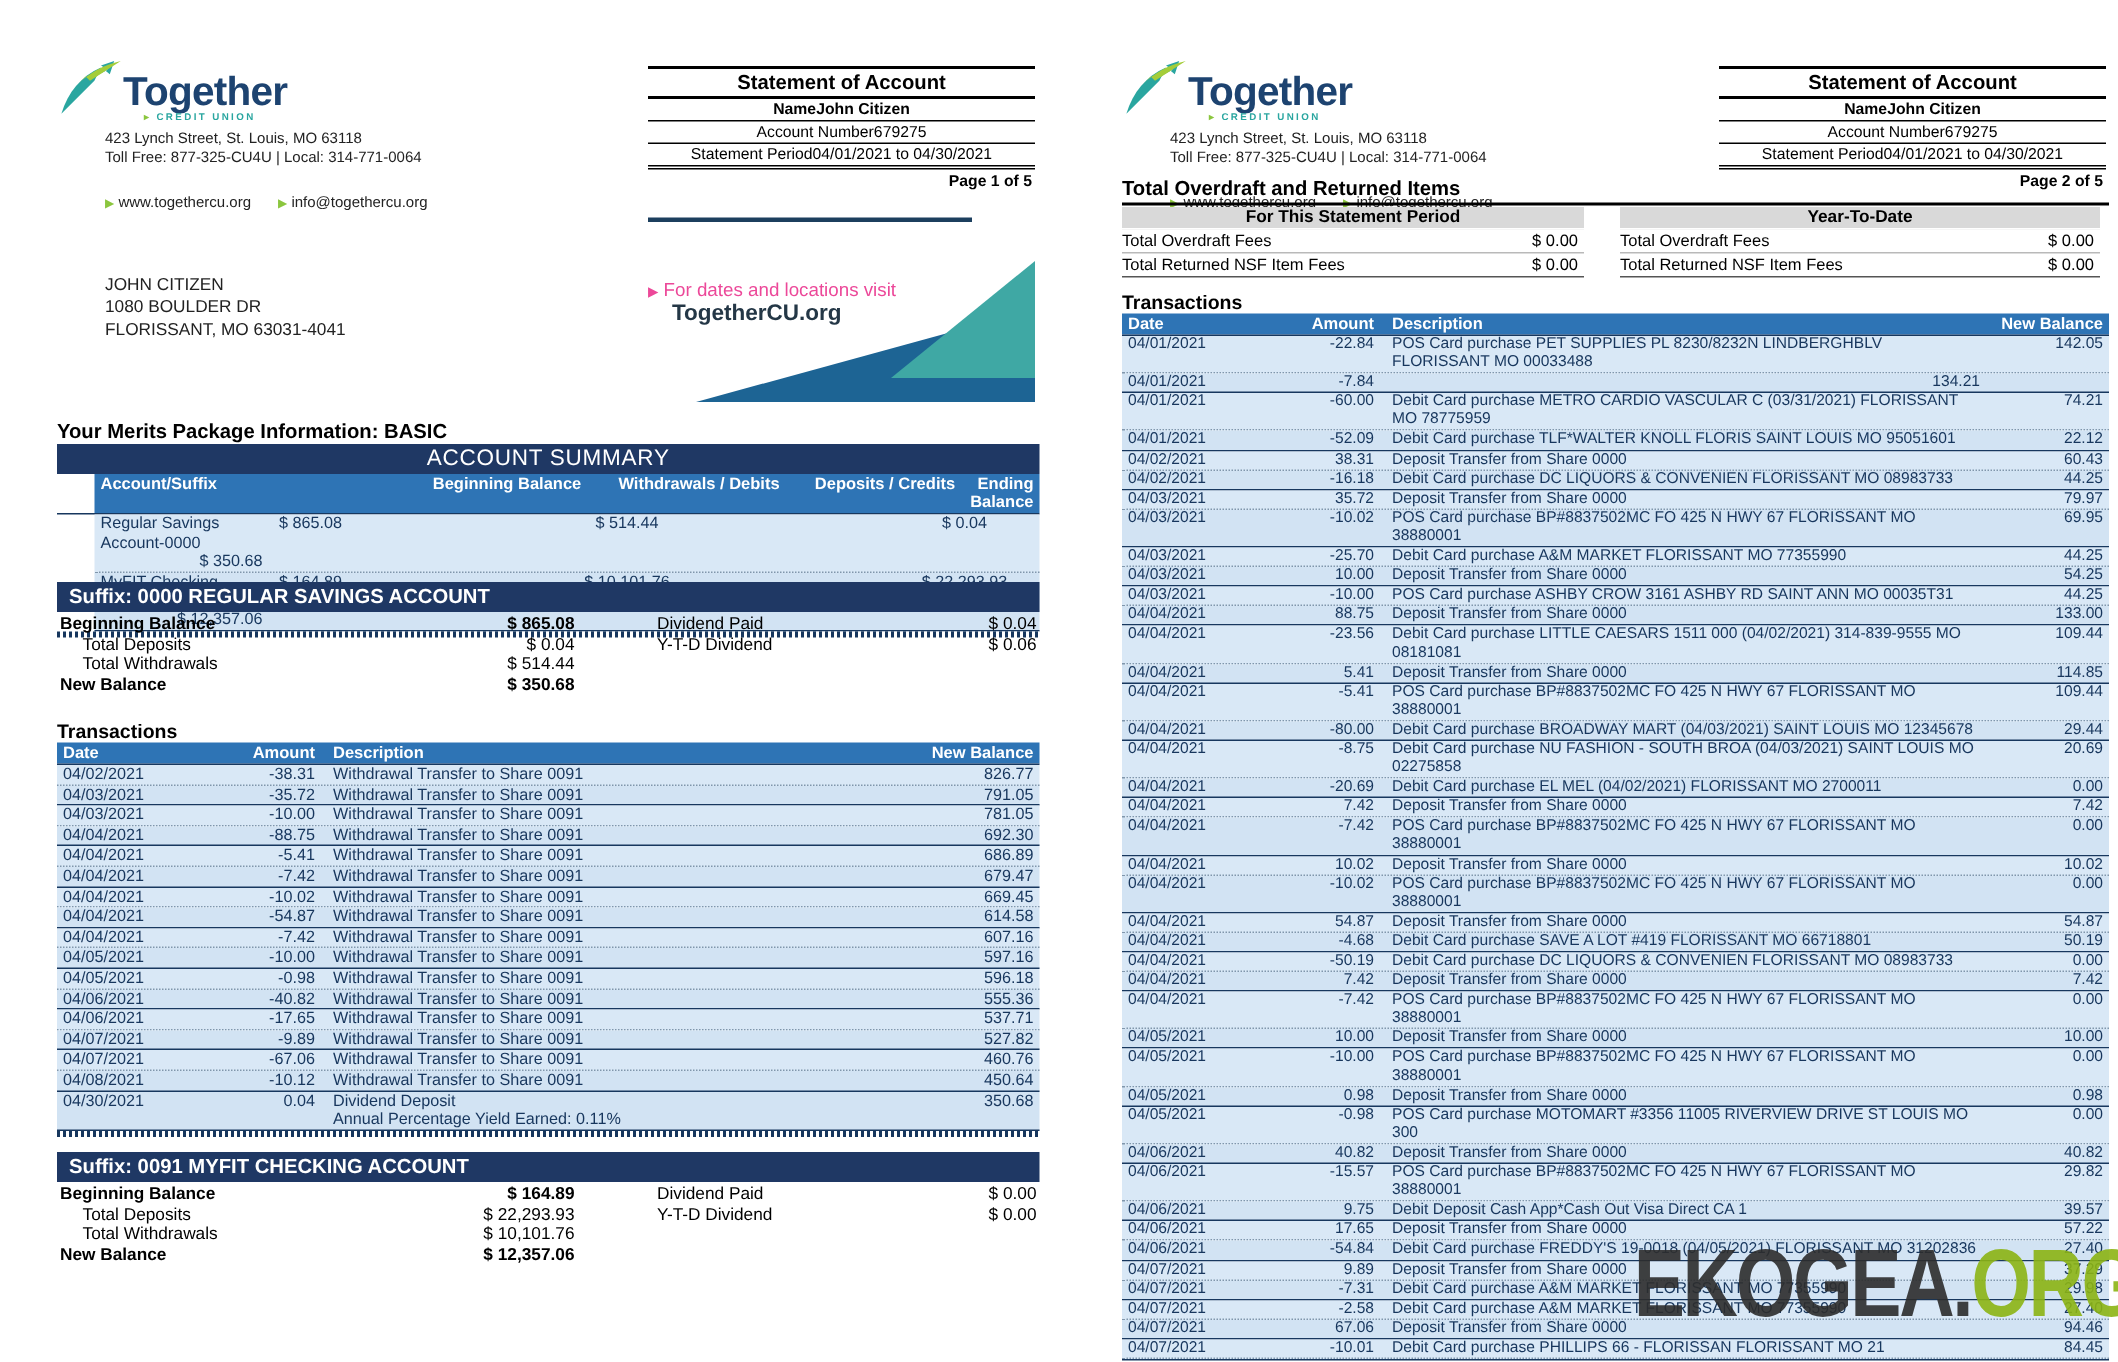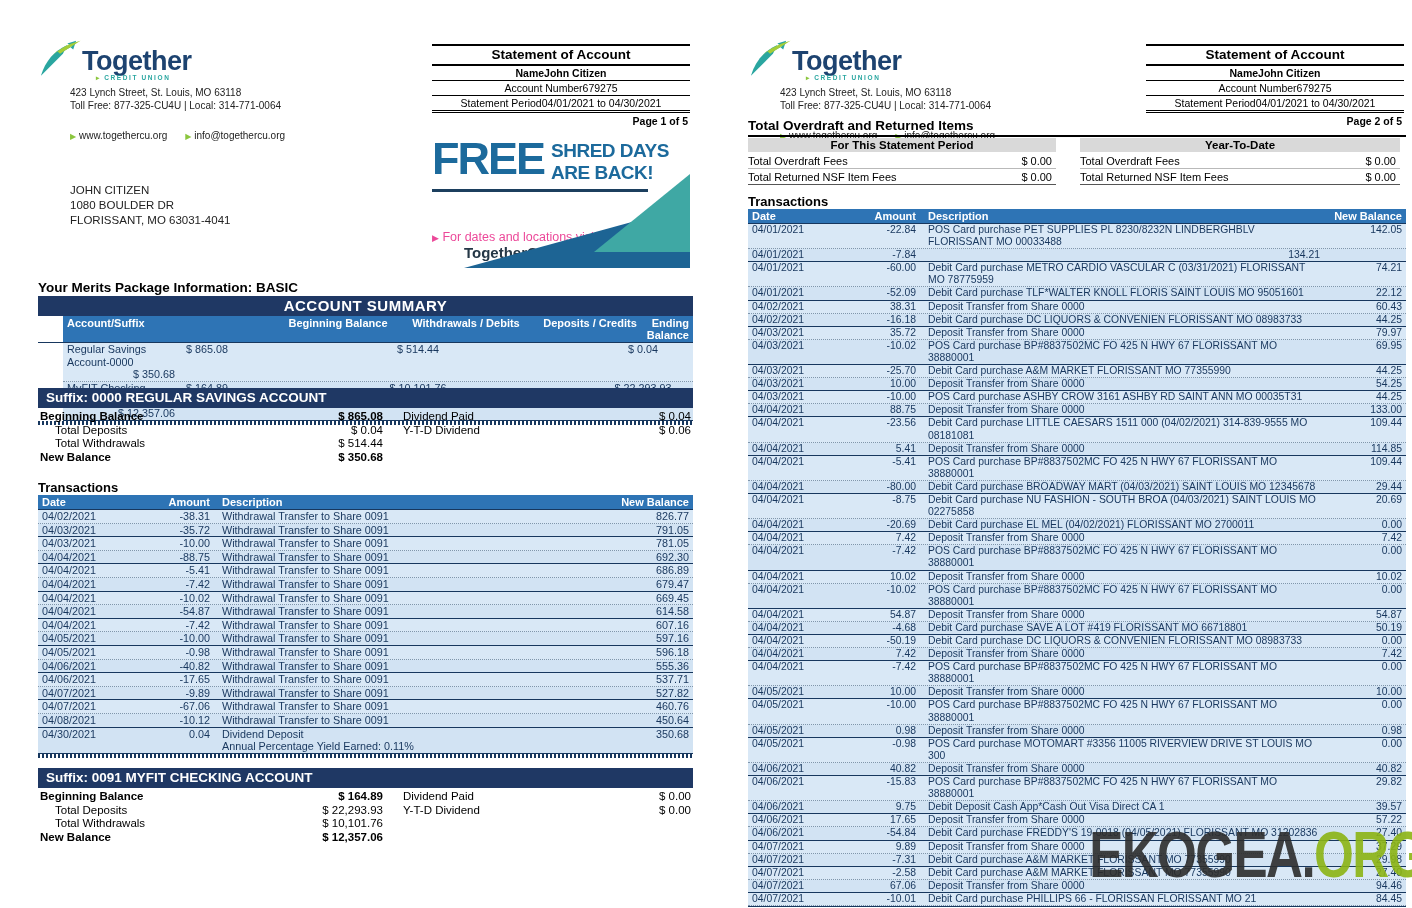--- a/index.html
+++ b/index.html
@@ -33,49 +33,49 @@
   .stmt-page { text-align:right; font-weight:bold; color:#000; padding:2px 2px 0 0; }
 
   
   .promo { position:absolute; top:100px; left:394px; width:258px; height:130px; overflow:hidden; }
   .promo-top { display:flex; gap:7px; align-items:flex-start; }
   .promo-free { font-size:45px; font-weight:bold; color:#1c6a9c; line-height:41px; letter-spacing:-2px; }
   .promo-sub { font-size:19px; font-weight:bold; color:#1c6a9c; line-height:19px; margin-top:3px; letter-spacing:-0.5px; }
   .promo-rule { width:216px; height:3px; background:#1c3f5e; margin:7px 0 9px; }
   .promo-cta { font-size:12.5px; color:#ec4899;margin-top:38px; }
   .promo-cta .cta-arrow { font-size:9px; }
-  .promo-site { font-size:15px; font-weight:bold; color:#243746; margin-left:32px; }
+  .promo-site { font-size:15px; font-weight:bold; color:#243746; margin-left:16px; }
   .tri-teal { position:absolute; right:0; bottom:16px; width:96px; height:78px; background:#3fa8a4;
               clip-path:polygon(100% 0, 100% 100%, 0 100%); }
   .tri-blue { position:absolute; right:0; bottom:0; width:226px; height:62px; background:#1d6494;
               clip-path:polygon(100% 0, 100% 100%, 0 100%); }
 
   .recipient { position:absolute; top:145px; left:32px; font-size:11.5px; color:#222; line-height:15px; }
 
   .merits { position:absolute; top:242px; left:0; font-size:13.5px; font-weight:bold; color:#000; }
 
   
   .acctsum { position:absolute; top:258px; left:0; width:655px; }
-  .sum-title { background:#1f3864; color:#fff; font-weight:bold; font-size:15px;
+  .sum-title { background:#1f3864; color:#fff; font-weight:normal; font-size:15px;
                text-align:center; padding:1px 0 2px; letter-spacing:0.5px; }
   .sum-grid { display:grid; grid-template-columns:212px 118px 138px 110px 1fr; padding:1px 4px;margin-left:25px; }
   .sum-head { background:#2e74b5; color:#fff; font-weight:bold; font-size:11px; }
   .sum-grid > div:nth-child(2), .sum-grid > div:nth-child(3), .sum-grid > div:nth-child(4) { text-align:center; }
   .sum-grid > div:nth-child(5) { text-align:right; }
   .sum-body .sum-grid { font-size:11px; }
   .tick { height:4px; background:repeating-linear-gradient(90deg,#17375e 0 2px,#fff 2px 4px); }
 
   
   .section { position:absolute; left:0; width:655px; }
   #sec-savings { top:350px; } #sec-checking { top:730px; }
   .sec-title { background:#1f3864; color:#fff; font-weight:bold; font-size:13.5px; padding:2px 8px 3px; }
   .sec-row { display:grid; grid-template-columns:210px 133px 252px 1fr; font-size:11.5px;
              line-height:13.5px; color:#000; padding:0 2px; }
   .sec-row .c2, .sec-row .c4 { text-align:right; }
-  .sec-row .c3 { padding-left:20px; }
+  .sec-row .c3 { padding-left:32px;margin-left:23px; }
   .sec-row.bold .c1, .sec-row.bold .c2 { font-weight:bold; }
   .sec-row.indent .c1 { padding-left:15px; }
   .sec-rows { padding-top:2px; }
 
   
   .tx-title { font-size:13px; font-weight:bold; color:#000; position:absolute; left:0; }
   #page1 .tx-title { top:442px; } #page2 .tx-title { top:156px; }
   .tx-table { position:absolute; left:0; width:100%; }
   #page1 .tx-table { top:457px; } #page2 .tx-table { top:171px; }
   .txrow { display:grid; padding:0 4px; }
@@ -154,27 +154,20 @@
           <span class="lbl">Statement Period</span>
           <span class="val">04/01/2021 to 04/30/2021</span>
         </div>
       </div>
     <div class="stmt-page">Page 1 of  5</div>
   </div>
 
   <div class="promo">
     <div class="tri-blue"></div>
     <div class="tri-teal"></div>
-    <div class="promo-top">
-      <div class="promo-free">FREE</div>
-      <div>
-        <div class="promo-sub">SHRED DAYS</div>
-        <div class="promo-sub">ARE BACK!</div>
-      </div>
-    </div>
     <div class="promo-rule"></div>
     <div class="promo-cta"><span class="cta-arrow">▶</span> <span>For dates and locations visit</span></div>
     <div class="promo-site">TogetherCU.org</div>
   </div>
 
   <div class="recipient">
     <div>JOHN CITIZEN</div>
     <div>1080 BOULDER DR</div>
     <div>FLORISSANT, MO 63031-4041</div>
   </div>
@@ -718,21 +711,21 @@
 
         <div class="txrow sep-b">
           <div class="date">04/06/2021</div>
           <div class="amt">40.82</div>
           <div class="desc"><span>Deposit Transfer from Share 0000</span></div>
           <div class="bal">40.82</div>
         </div>
 
         <div class="txrow sep-a">
           <div class="date">04/06/2021</div>
-          <div class="amt">-15.83</div>
+          <div class="amt">-15.57</div>
           <div class="desc"><span>POS Card purchase BP#8837502MC FO 425 N HWY 67 FLORISSANT MO 38880001</span></div>
           <div class="bal">29.82</div>
         </div>
 
         <div class="txrow sep-b">
           <div class="date">04/06/2021</div>
           <div class="amt">9.75</div>
           <div class="desc"><span>Debit Deposit Cash App*Cash Out  Visa Direct CA 1</span></div>
           <div class="bal">39.57</div>
         </div>

